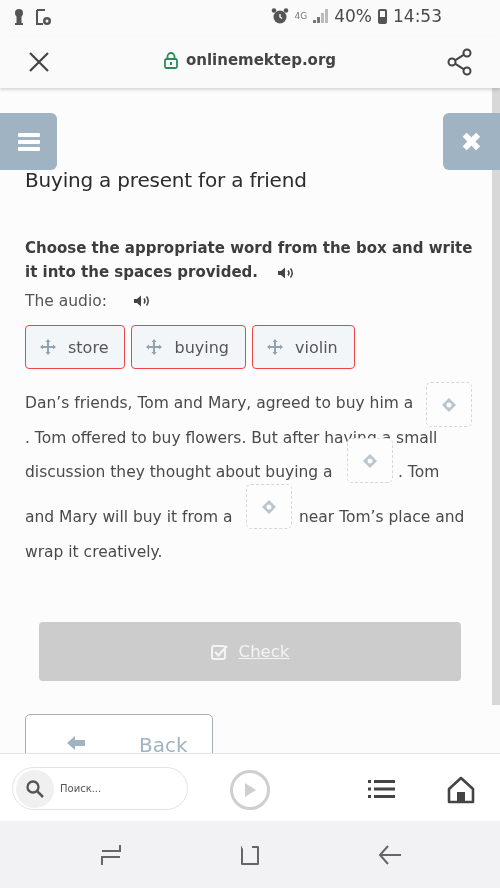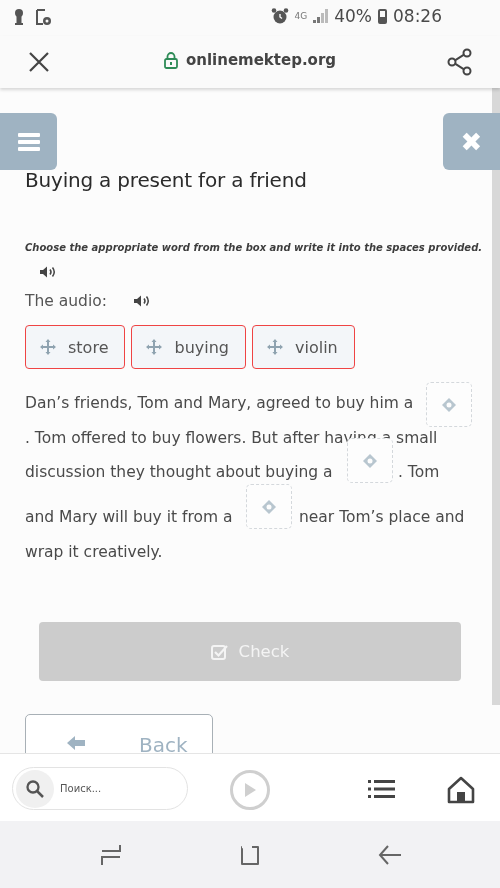--- a/index.html
+++ b/index.html
@@ -20,34 +20,34 @@
 
   .page { position: absolute; left: 0; top: 88px; width: 500px; height: 669px; background: #fcfcfc; overflow: hidden; }
   .scrollbar { position: absolute; right: 0; top: 0; width: 8px; height: 617px; background: #d8d8d8; }
 
   .menu-btn { position: absolute; left: 0; top: 25px; width: 57px; height: 57px; background: #9fb3c2; border-radius: 0 6px 6px 0; cursor: pointer; display: flex; align-items: center; justify-content: center; }
   .menu-btn .bars { width: 22px; height: 18px; display: flex; flex-direction: column; justify-content: space-between; }
   .menu-btn .bars i { display: block; height: 4px; background: #fff; border-radius: 1px; }
   .close-btn { position: absolute; left: 443px; top: 25px; width: 57px; height: 57px; background: #9fb3c2; border-radius: 6px 0 0 6px; cursor: pointer; display: flex; align-items: center; justify-content: center; color: #fff; font-size: 26px; font-weight: bold; }
 
   .title { position: absolute; left: 25px; top: 80px; font-size: 20px; color: #2b2b2b; font-family: "DejaVu Sans", sans-serif; letter-spacing: -0.2px; }
-  .instruction { position: absolute; left: 25px; top: 148px; width: 460px; font-size: 10px; font-weight: bold; color: #3d3d3d; line-height: 24px; font-style: italic; }
+  .instruction { position: absolute; left: 25px; top: 148px; width: 460px; font-size: 15px; font-weight: bold; color: #3d3d3d; line-height: 24px; }
   .instruction .speaker { margin-left: 14px; }
   .audio-row { position: absolute; left: 25px; top: 204px; font-size: 15.5px; color: #555; display: flex; align-items: center; gap: 26px; }
   .speaker { display: inline-block; width: 18px; height: 14px; vertical-align: middle; }
 
   .word-bank { position: absolute; left: 25px; top: 237px; display: flex; gap: 6px; }
   .chip { height: 44px; padding: 0 16px 0 14px; background: #f3f6f9; border: 1px solid #ef4444; border-radius: 4px; display: flex; align-items: center; gap: 12px; font-size: 16px; color: #555; cursor: grab; }
   .move-icon { width: 16px; height: 16px; }
 
   .passage { position: absolute; left: 25px; top: 294px; width: 455px; font-size: 15.5px; color: #4a4a4a; }
   .line { position: absolute; left: 0; white-space: nowrap; }
   .drop { position: absolute; width: 46px; height: 45px; border: 1.5px dashed #d4d8dc; border-radius: 5px; display: flex; align-items: center; justify-content: center; cursor: pointer; background: #fdfdfd; }
 
-  .check-btn { position: absolute; left: 39px; top: 534px; width: 422px; height: 59px; background: #cccccc; border-radius: 4px; display: flex; align-items: center; justify-content: center; gap: 10px; color: #f4f4f4; font-size: 16.5px; cursor: pointer; }
+  .check-btn { position: absolute; left: 39px; top: 534px; width: 422px; height: 59px; background: #cccccc; border-radius: 4px; display: flex; align-items: center; justify-content: center; gap: 10px; color: #f4f4f4; font-size: 16.5px; cursor: pointer; text-decoration: underline; }
   .back-btn { position: absolute; left: 25px; top: 626px; width: 188px; height: 60px; border: 1.5px solid #a8b0b6; border-radius: 5px; background: #fff; cursor: pointer; }
   .back-btn .arrow { position: absolute; left: 40px; top: 20px; width: 20px; height: 16px; }
   .back-btn .lbl { position: absolute; left: 113px; top: 18px; font-size: 20px; color: #9fb3c2; }
 
   .bottom-toolbar { position: absolute; left: 0; top: 753px; width: 500px; height: 68px; background: #ffffff; border-top: 1px solid #e5e5e5; z-index: 2; }
   .search-pill { position: absolute; left: 12px; top: 13px; width: 176px; height: 43px; border: 1px solid #e3e3e3; border-radius: 22px; background: #fff; cursor: text; display: flex; align-items: center; }
   .search-pill .icon-wrap { width: 38px; height: 38px; margin-left: 3px; border-radius: 50%; background: #f0f0f0; display: flex; align-items: center; justify-content: center; }
   .search-pill .ph { margin-left: 6px; font-size: 10px; color: #555; }
   .play-btn { position: absolute; left: 230px; top: 16px; width: 40px; height: 40px; border: 3px solid #cfcfcf; border-radius: 50%; cursor: pointer; display: flex; align-items: center; justify-content: center; }
   .list-btn { position: absolute; left: 368px; top: 24px; width: 28px; height: 22px; cursor: pointer; }
@@ -81,21 +81,21 @@
       </svg>
     <span class="net">4G</span>
     <span class="sig">
         <i style="height:3px"></i>
         <i style="height:6px"></i>
         <i style="height:10px;background:#bbb"></i>
         <i style="height:14px;background:#bbb"></i>
       </span>
     <span>40%</span>
     <span class="battery"></span>
-    <span>08:26</span>
+    <span>14:53</span>
   </div>
 </div>
 
 <div class="browser-bar">
   <svg class="close" viewBox="0 0 26 26">
       <path d="M4 4 L22 22 M22 4 L4 22" stroke="#444" stroke-width="2.2"></path>
     </svg>
   <div class="url">
     <svg width="14" height="17" viewBox="0 0 14 17">
         <rect x="1" y="7" width="12" height="9" rx="1.5" fill="none" stroke="#2e8b57" stroke-width="1.8"></rect>

